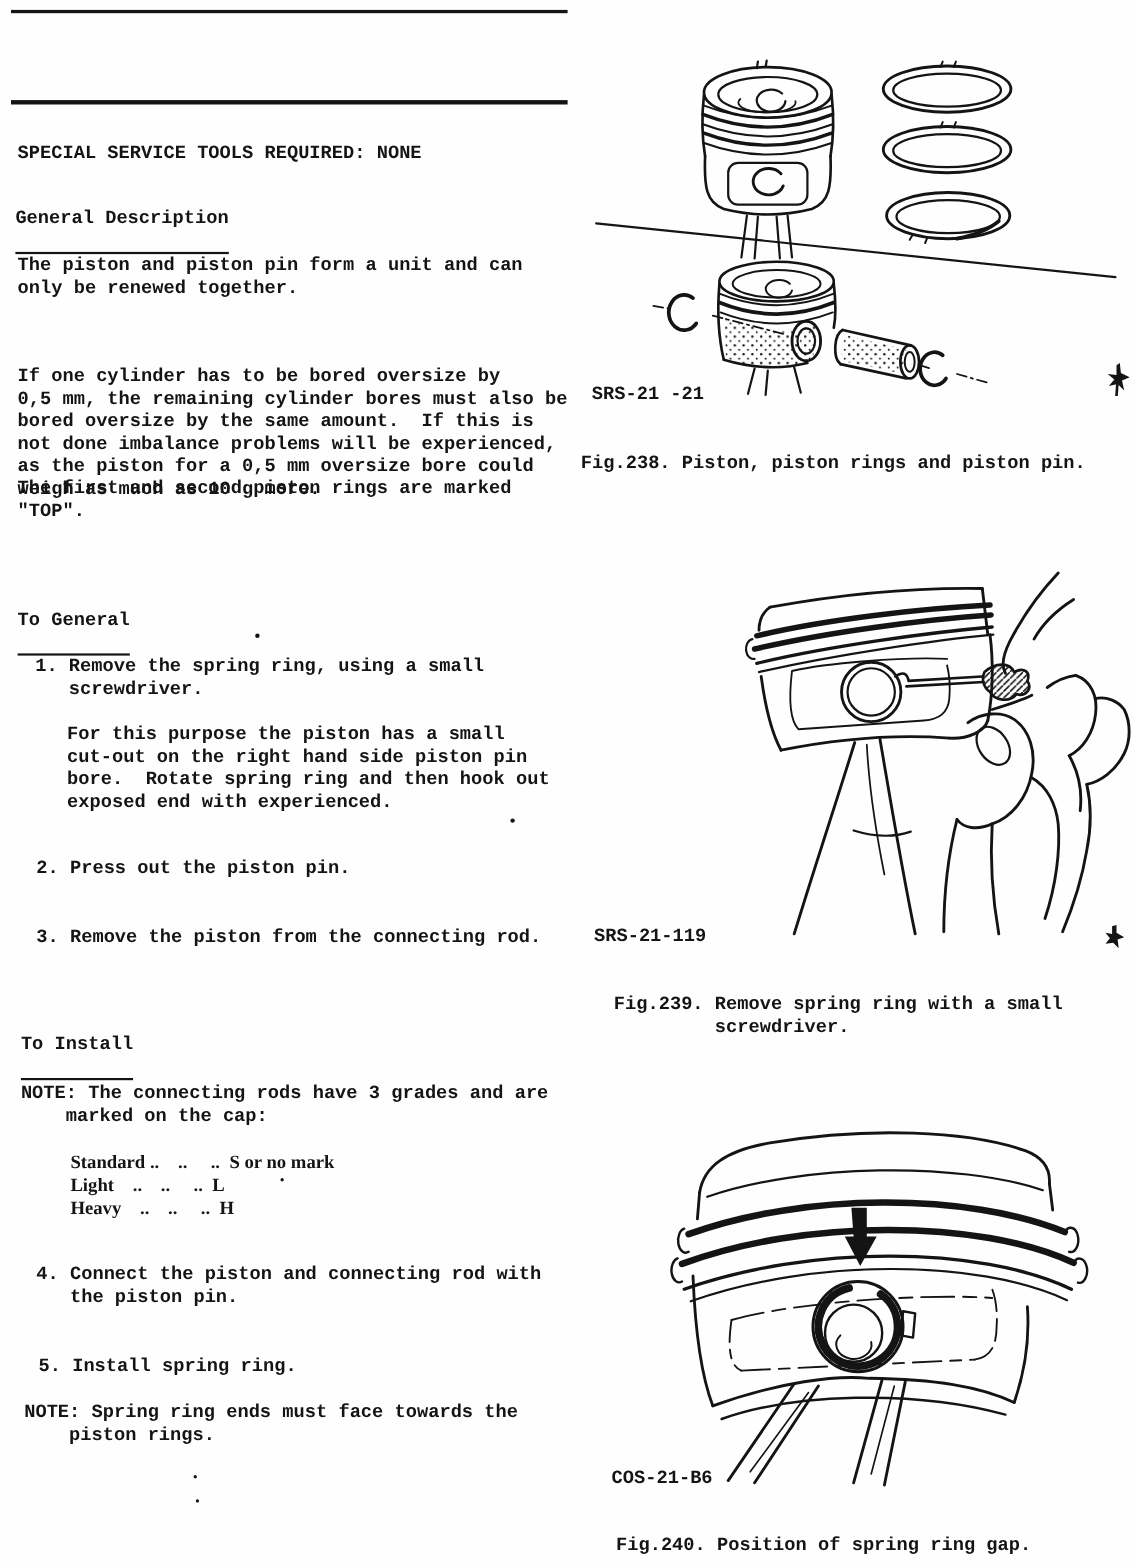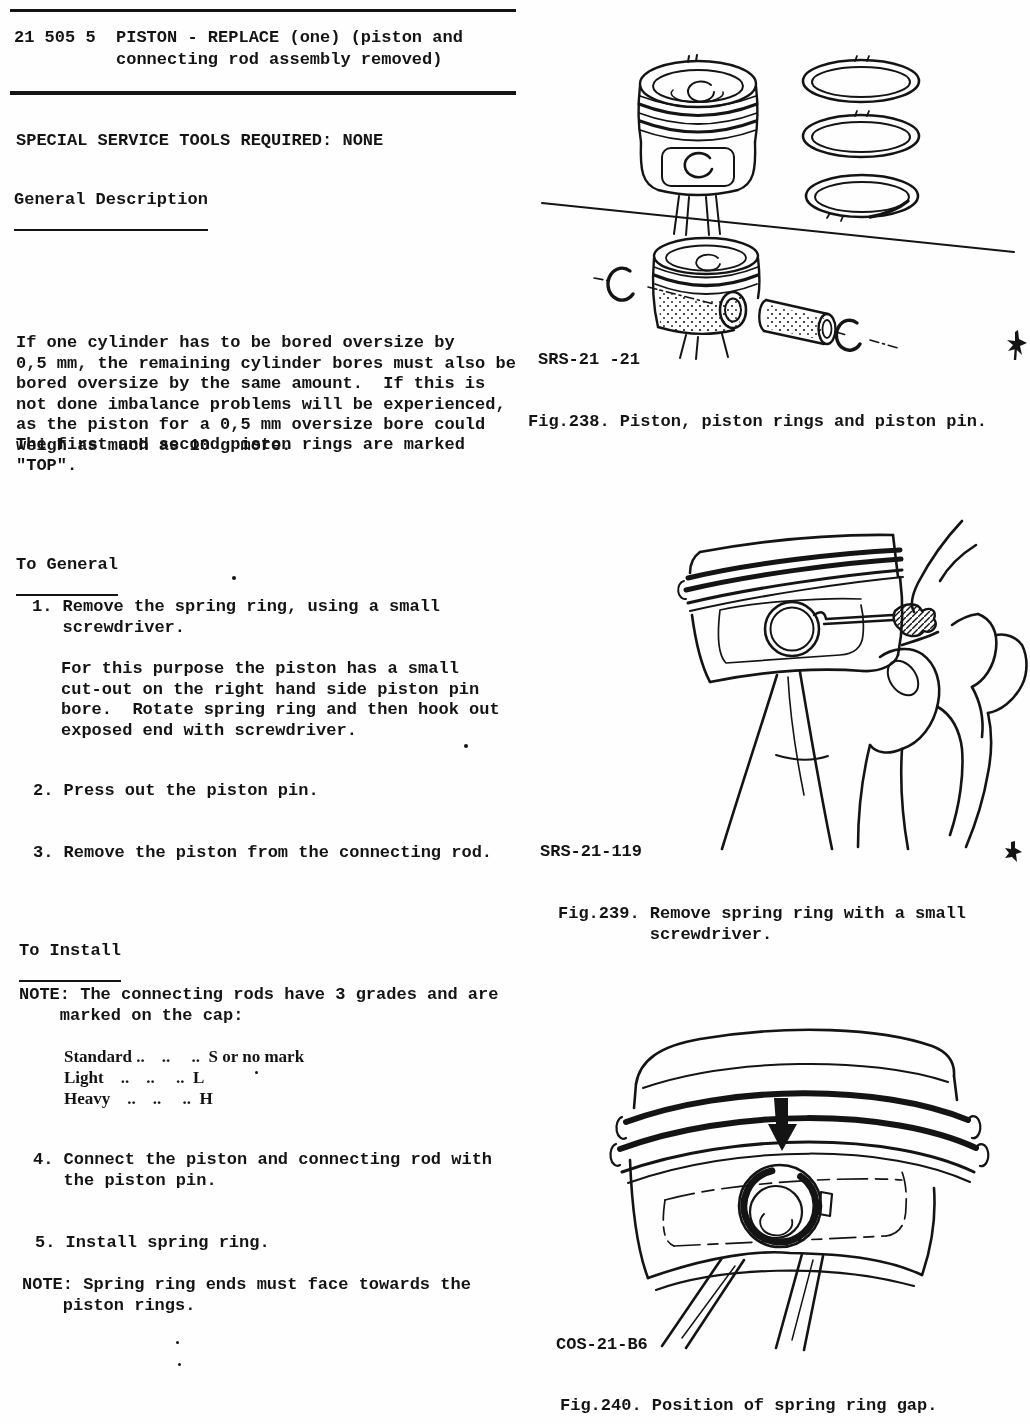--- a/index.html
+++ b/index.html
@@ -14,41 +14,41 @@
   .dot{position:absolute;background:#141414;border-radius:50%;}
 </style>
 </head>
 <body>
 
 <div class="page">
 
   <div class="rule" style="left:10px;top:9px;width:506px;height:3px;"></div>
   <div class="rule" style="left:10px;top:91px;width:506px;height:4px;"></div>
 
-  <pre class="t title" style="left:14px;top:27px;">21 505 5  PISTON - REPLACE (one) (piston and
-          connecting rod assembly removed)</pre>
   <pre class="t" style="left:16px;top:131px;">SPECIAL SERVICE TOOLS REQUIRED: NONE</pre>
 
   <pre class="t hd" style="left:14px;top:190px;">General Description</pre>
+  <pre class="t" style="left:16px;top:232px;">The piston and piston pin form a unit and can
+only be renewed together.</pre>
   <pre class="t" style="left:16px;top:295px;margin-top:38px;">If one cylinder has to be bored oversize by
 0,5 mm, the remaining cylinder bores must also be
 bored oversize by the same amount.  If this is
 not done imbalance problems will be experienced,
 as the piston for a 0,5 mm oversize bore could
 weigh as much as 10 g more.</pre>
   <pre class="t" style="left:16px;top:435px;">The first and second piston rings are marked
 "TOP".</pre>
 
   <pre class="t hd" style="left:16px;top:555px;">To General</pre>
   <pre class="t" style="left:32px;top:597px;">1. Remove the spring ring, using a small
    screwdriver.</pre>
   <pre class="t" style="left:61px;top:659px;">For this purpose the piston has a small
 cut-out on the right hand side piston pin
 bore.  Rotate spring ring and then hook out
-exposed end with screwdriver.</pre>
+exposed end with experienced.</pre>
   <pre class="t" style="left:33px;top:781px;">2. Press out the piston pin.</pre>
   <pre class="t" style="left:33px;top:843px;">3. Remove the piston from the connecting rod.</pre>
 
   <pre class="t hd" style="left:19px;top:941px;">To Install</pre>
   <pre class="t" style="left:19px;top:985px;">NOTE: The connecting rods have 3 grades and are
     marked on the cap:</pre>
   <pre class="t" style="left:64px;top:1046px;line-height:21px;font-family:Liberation Serif, serif;">Standard ..    ..     ..  S or no mark
 Light    ..    ..     ..  L
 Heavy    ..    ..     ..  H</pre>
   <pre class="t" style="left:33px;top:1150px;">4. Connect the piston and connecting rod with

